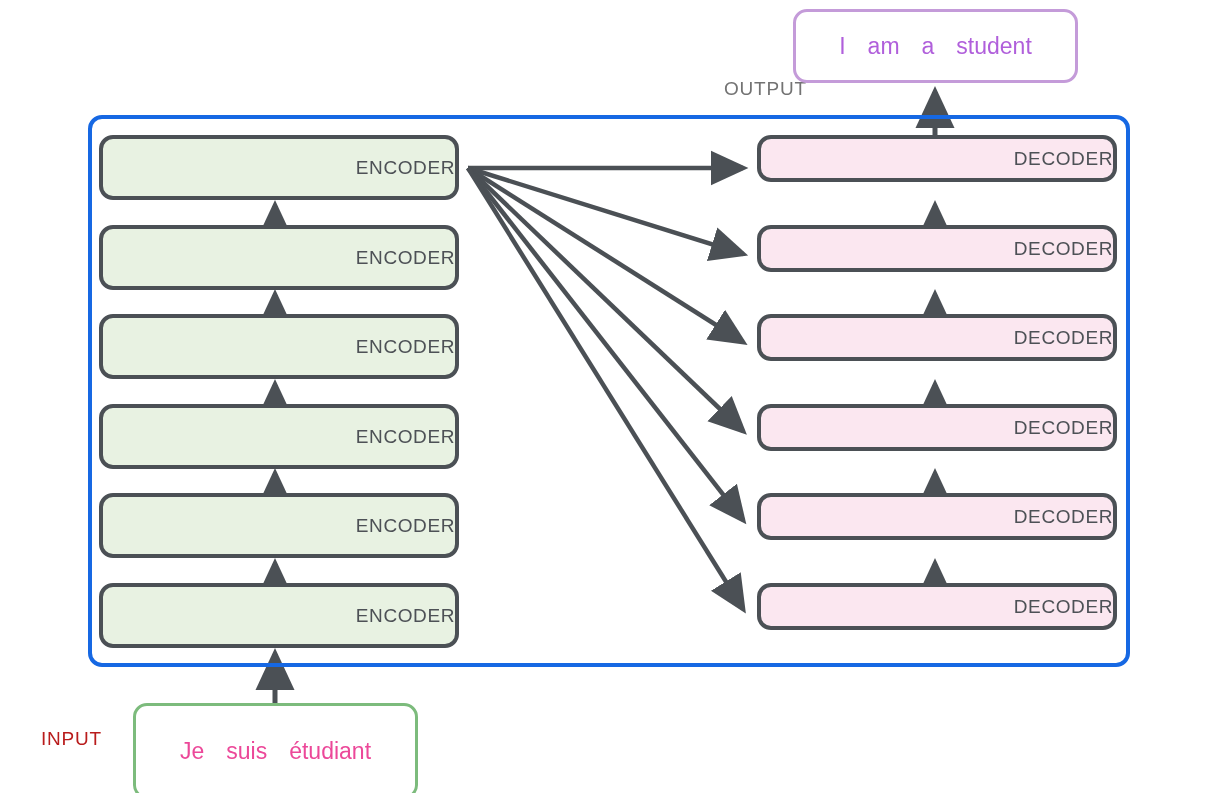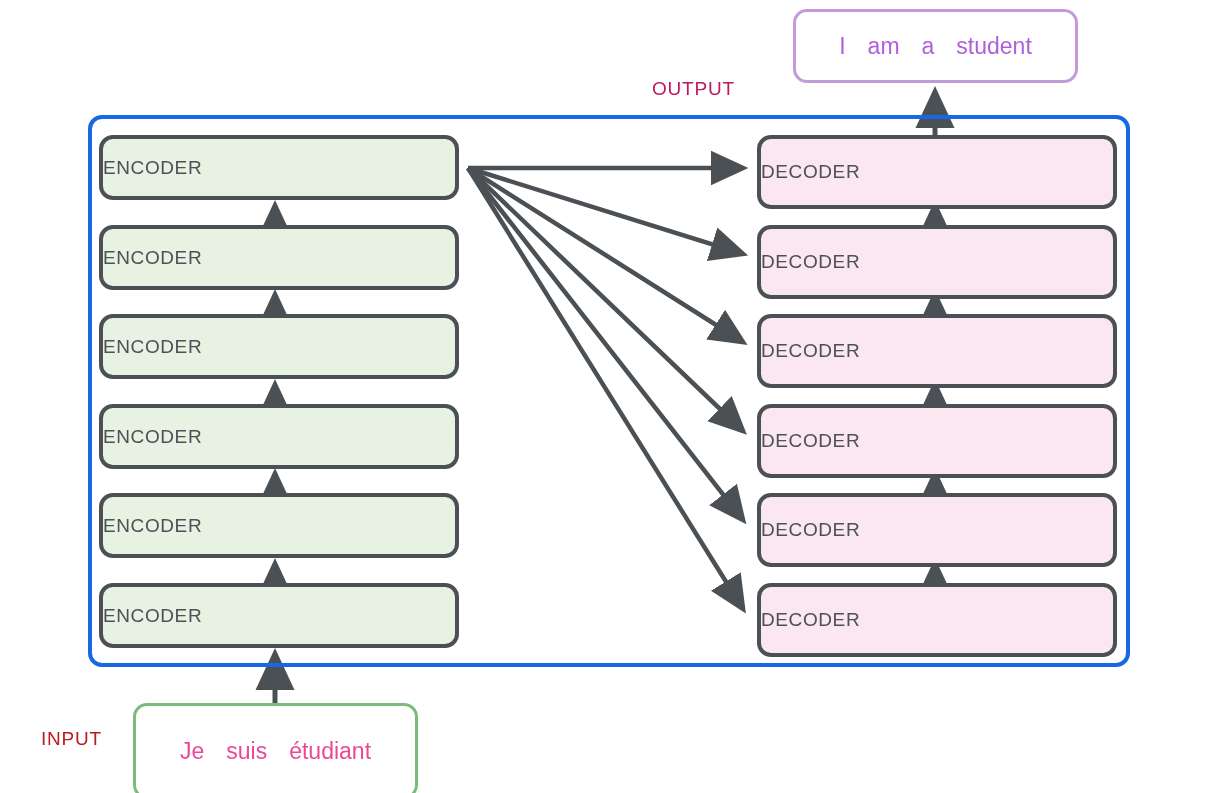--- a/index.html
+++ b/index.html
@@ -43,35 +43,35 @@
   }
 
   
   .block {
     position: absolute;
     box-sizing: border-box;
     border: 4px solid #4b5055;
     border-radius: 14px;
     display: flex;
     align-items: center;
-    justify-content: flex-start;
+    justify-content: flex-end;
     font-size: 19px;
     letter-spacing: 0.6px;
     color: #4d5156;
   }
   .encoder-block {
     left: 99px;
     width: 360px;
     height: 65px;
     background: #e8f2e2;
   }
   .decoder-block {
     left: 757px;
     width: 360px;
-    height: 74px;
+    height: 47px;
     background: #fbe7f0;
   }
 
   
   .io-box {
     position: absolute;
     box-sizing: border-box;
     border-radius: 14px;
     background: #ffffff;
     display: flex;
@@ -103,23 +103,23 @@
     position: absolute;
     font-size: 19px;
     letter-spacing: 0.8px;
   }
   #input-label {
     left: 41px;
     top: 728px;
     color: #b91c1c;
   }
   #output-label {
-    left: 652px;
+    left: 724px;
     top: 34px;
-    color: #be185d;
+    color: #737373;
     margin-top: 44px;
   }
 </style>
 </head>
 <body>
 
 <div id="canvas">
 
   <svg id="arrow-layer" viewBox="0 0 1218 793" xmlns="http://www.w3.org/2000/svg">
     <defs>

